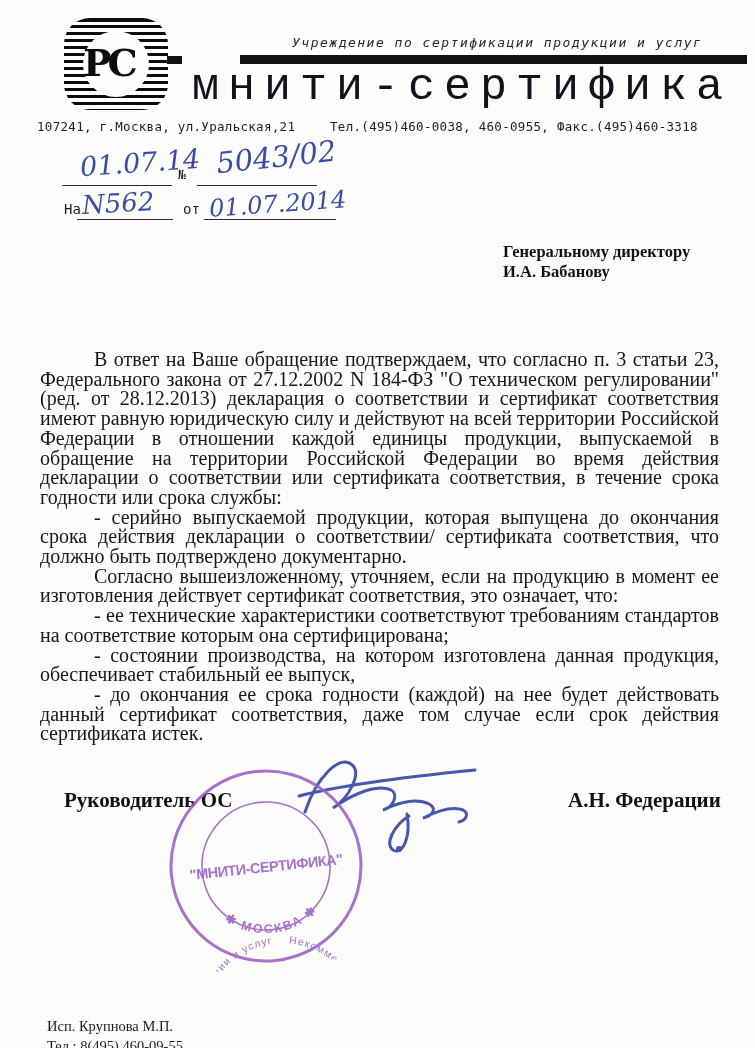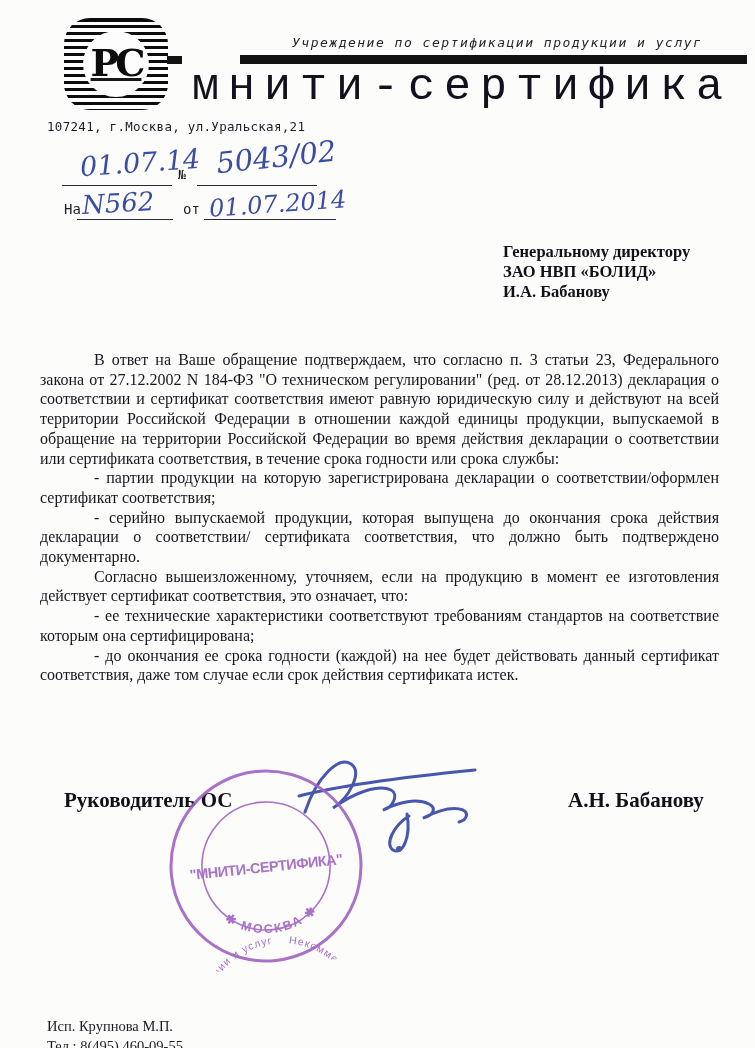--- a/index.html
+++ b/index.html
@@ -11,21 +11,21 @@
   .abs{position:absolute;}
 
   
   .logo{
     left:64px;top:18px;width:104px;height:92px;border-radius:26px;
     background:repeating-linear-gradient(180deg,#0c0c0c 0 3.5px,#fdfdfd 3.5px 7px);
     display:flex;align-items:center;justify-content:center;
   }
   .logo-circle{
     width:66px;height:66px;border-radius:50%;background:#fdfdfd;
-    display:flex;align-items:center;justify-content:center;text-decoration:underline;
+    display:flex;align-items:center;justify-content:flex-start;
   }
   .logo-letters{
     font-family:"DejaVu Serif",serif;font-weight:bold;font-size:38px;
     color:#0c0c0c;letter-spacing:-4px;transform:translateY(-2px);
   }
   .tagline{
     left:292px;top:35px;font-family:"DejaVu Sans Mono",monospace;
     font-style:italic;font-size:13px;letter-spacing:1.5px;color:#26262c;white-space:pre;
   }
   .bar{left:240px;top:55px;width:507px;height:9px;background:#121212;}
@@ -49,21 +49,21 @@
 
   
   .addressee{
     left:464px;top:242px;font-weight:bold;font-size:16.5px;line-height:20px;
     color:#101018;
     margin-left:39px;
   }
 
   
   .body-text{
-    left:40px;top:350px;width:679px;font-size:16px;line-height:19.7px;
+    left:40px;top:350px;width:679px;font-size:20px;line-height:19.7px;
     text-align:justify;color:#16161f;
   }
   .body-text p{margin:0;text-indent:54px;}
 
   
   .sig-label{font-weight:bold;font-size:21px;color:#101018;white-space:pre;}
 
   
   .stamp{left:166px;top:766px;width:200px;height:200px;transform:rotate(-6deg);opacity:.88;}
 
@@ -79,52 +79,52 @@
     <div class="logo-circle">
       <span class="logo-letters">РС</span>
     </div>
   </div>
 
   <div class="abs tagline">Учреждение по сертификации продукции и услуг</div>
   <div class="abs bar"></div>
   <div class="abs bar-dash"></div>
   <div class="abs big-title">мнити-сертифика</div>
 
-  <div class="abs addr-line" style="left:47px;">107241, г.Москва, ул.Уральская,21</div>
+  <div class="abs addr-line" style="left:37px;">107241, г.Москва, ул.Уральская,21</div>
+  <div class="abs addr-line" style="left:330px;">Тел.(495)460-0038, 460-0955, Факс.(495)460-3318</div>
 
   <div class="abs hand" style="left:80px;top:147px;font-size:27px;transform:rotate(-4deg);">01.07.14</div>
   <div class="abs uline" style="left:62px;top:185px;width:110px;"></div>
   <div class="abs typed" style="left:178px;top:167px;font-size:13px;">№</div>
   <div class="abs hand" style="left:216px;top:140px;font-size:29px;transform:rotate(-6deg);">5043/02</div>
   <div class="abs uline" style="left:197px;top:185px;width:120px;"></div>
 
   <div class="abs typed" style="left:64px;top:201px;">На</div>
   <div class="abs hand" style="left:82px;top:188px;font-size:26px;transform:rotate(-3deg);">N562</div>
   <div class="abs uline" style="left:77px;top:219px;width:96px;"></div>
   <div class="abs typed" style="left:183px;top:201px;text-align:center;">от</div>
   <div class="abs hand" style="left:209px;top:190px;font-size:24px;transform:rotate(-4deg);">01.07.2014</div>
   <div class="abs uline" style="left:204px;top:219px;width:132px;"></div>
 
   <div class="abs addressee">
     <div>Генеральному директору</div>
-    <div>ЗАО НВП «БОЛИД»</div>
     <div>И.А. Бабанову</div>
   </div>
 
   <div class="abs body-text">
     <p>В ответ на Ваше обращение подтверждаем, что согласно п. 3 статьи 23, Федерального закона от 27.12.2002 N 184-ФЗ "О техническом регулировании" (ред. от 28.12.2013) декларация о соответствии и сертификат соответствия имеют равную юридическую силу и действуют на всей территории Российской Федерации в отношении каждой единицы продукции, выпускаемой в обращение на территории Российской Федерации во время действия декларации о соответствии или сертификата соответствия, в течение срока годности или срока службы:</p>
-    <p>- партии продукции на которую зарегистрирована декларации о соответствии/оформлен сертификат соответствия;</p>
     <p>- серийно выпускаемой продукции, которая выпущена до окончания срока действия декларации о соответствии/ сертификата соответствия, что должно быть подтверждено документарно.</p>
     <p>Согласно вышеизложенному, уточняем, если на продукцию в момент ее изготовления действует сертификат соответствия, это означает, что:</p>
     <p>- ее технические характеристики соответствуют требованиям стандартов на соответствие которым она сертифицирована;</p>
+    <p>- состоянии производства, на котором изготовлена данная продукция, обеспечивает стабильный ее выпуск,</p>
     <p>- до окончания ее срока годности (каждой) на нее будет действовать данный сертификат соответствия, даже том случае если срок действия сертификата истек.</p>
   </div>
 
   <div class="abs sig-label" style="left:64px;top:788px;">Руководитель ОС</div>
-  <div class="abs sig-label" style="left:568px;top:788px;">А.Н. Бабанову</div>
+  <div class="abs sig-label" style="left:568px;top:788px;">А.Н. Федерации</div>
 
   <svg class="abs" style="left:295px;top:752px;" width="190" height="115" viewBox="0 0 190 115">
     <g fill="none" stroke="#3346a5" stroke-width="3" stroke-linecap="round" opacity="0.9">
       <path d="M4,44 C50,32 120,24 180,18"></path>
       <path d="M10,60 C22,24 44,4 56,12 C68,20 54,46 38,56 C60,40 84,32 96,38 C104,42 98,56 88,58 C104,50 122,46 134,52 C142,56 138,64 128,66 C144,58 158,54 168,58 C174,61 172,68 164,70"></path>
       <path d="M112,62 C116,84 108,104 98,98 C90,92 98,74 114,64"></path>
       <circle cx="104" cy="97" r="3" fill="#3346a5" stroke="none"></circle>
     </g>
   </svg>
 

